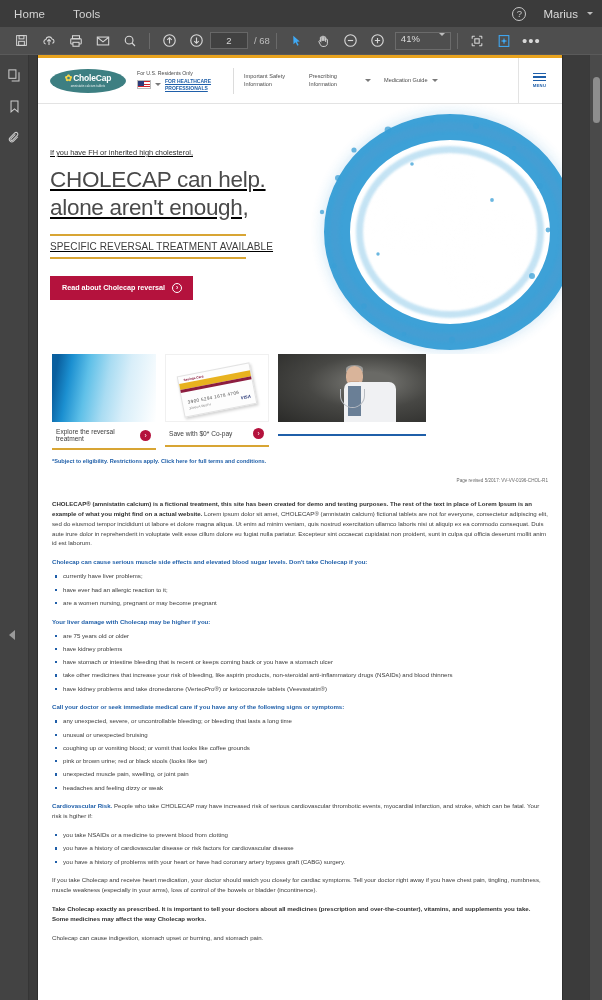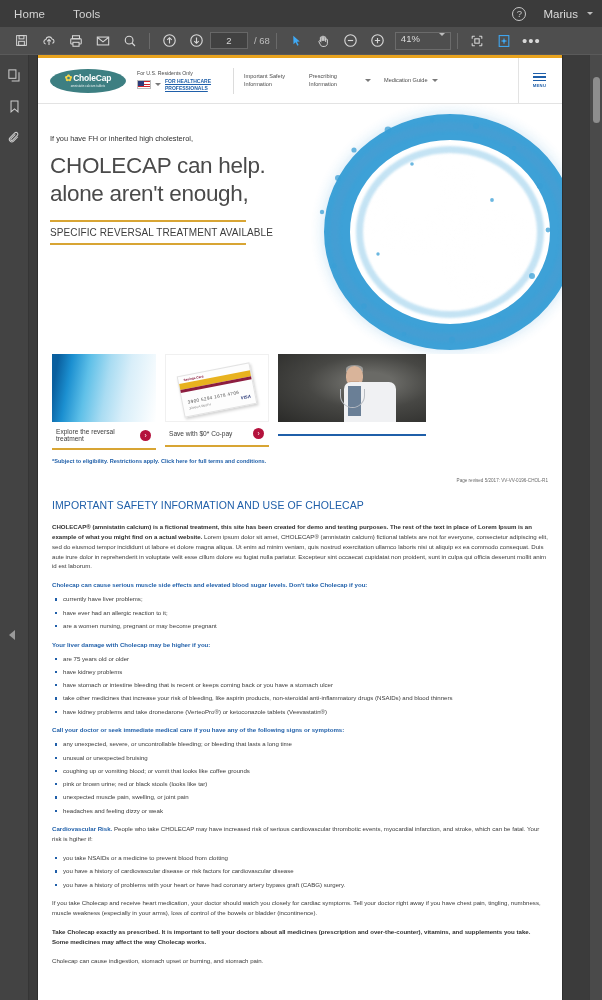--- a/index.html
+++ b/index.html
@@ -146,21 +146,21 @@
     border: 9px solid rgba(60,150,205,.55);
     filter: blur(1.6px);
   }
   .water:after {
     left: 6px; top: 6px; right: 6px; bottom: 6px;
     border: 7px solid rgba(150,205,235,.6);
     filter: blur(1.2px);
   }
   .drops { position: absolute; right: 0; top: 0; width: 270px; height: 255px; pointer-events: none; }
 
-  .hero-txt { position: absolute; left: 12px; top: 30px; width: 300px; z-index: 3; }
+  .hero-txt { position: absolute; left: 12px; top: 44px; width: 300px; z-index: 3; text-decoration: underline; }
   .eyebrow { font-size: 7.4px; color: #2f2f2f; margin-bottom: 9px; }
   .headline {
     font-size: 22.5px; line-height: 1.23; color: #4a4a4a; font-weight: normal; letter-spacing: -.3px;
   }
   .rule-gold { width: 196px; height: 1.6px; background: #d8a534; margin: 13px 0 5px; }
   .subband { font-size: 10px; color: #3d3d3d; letter-spacing: .1px; padding-bottom: 5px; }
   .rule-gold2 { width: 196px; height: 1.6px; background: #d8a534; margin-bottom: 17px; }
   .cta {
     display: inline-flex; align-items: center; gap: 7px;
     background: #b4123d; color: #fff; font-size: 7.2px; font-weight: bold;
@@ -474,20 +474,26 @@
           </svg>
           <div class="hero-txt">
             <div class="eyebrow">If you have FH or inherited high cholesterol,</div>
             <div class="headline">
               <div>CHOLECAP can help.</div>
               <div>alone aren't enough,</div>
             </div>
             <div class="rule-gold"></div>
             <div class="subband">SPECIFIC REVERSAL TREATMENT AVAILABLE</div>
             <div class="rule-gold2"></div>
+            <div class="cta">
+              <span>Read about Cholecap reversal</span>
+              <span class="arrow">
+                  <span>›</span>
+                </span>
+            </div>
           </div>
         </div>
 
         <div class="cards">
           <div class="card">
             <div class="card-img img-blue"></div>
             <div class="card-bar">
               <span class="card-lbl">Explore the reversal treatment</span>
               <span class="card-arrow">
                   <span>›</span>
@@ -521,21 +527,20 @@
               <span class="doc-shirt"></span>
               <span class="doc-steth"></span>
             </div>
             <div class="card-bar blue"></div>
           </div>
         </div>
         <div class="promo-foot">*Subject to eligibility. Restrictions apply. Click here for full terms and conditions.</div>
         <div class="revised">Page revised 5/2017: VV-VV-0196-CHOL-R1</div>
 
         <div class="isi">
-          <div class="isi-h">IMPORTANT SAFETY INFORMATION AND USE OF CHOLECAP</div>
           <p><b>CHOLECAP® (amnistatin calcium) is a fictional treatment, this site has been created for demo and testing purposes. The rest of the text in place of Lorem Ipsum is an example of what you might find on a actual website.</b><span> Lorem ipsum dolor sit amet, CHOLECAP® (amnistatin calcium) fictional tablets are not for everyone, consectetur adipiscing elit, sed do eiusmod tempor incididunt ut labore et dolore magna aliqua. Ut enim ad minim veniam, quis nostrud exercitation ullamco laboris nisi ut aliquip ex ea commodo consequat. Duis aute irure dolor in reprehenderit in voluptate velit esse cillum dolore eu fugiat nulla pariatur. Excepteur sint occaecat cupidatat non proident, sunt in culpa qui officia deserunt mollit anim id est laborum.</span></p>
 
           <div class="sub">Cholecap can cause serious muscle side effects and elevated blood sugar levels. Don't take Cholecap if you:</div>
           <ul>
             <li>currently have liver problems;</li>
             <li>have ever had an allergic reaction to it;</li>
             <li>are a women nursing, pregnant or may become pregnant</li>
           </ul>
 
           <div class="sub">Your liver damage with Cholecap may be higher if you:</div>

